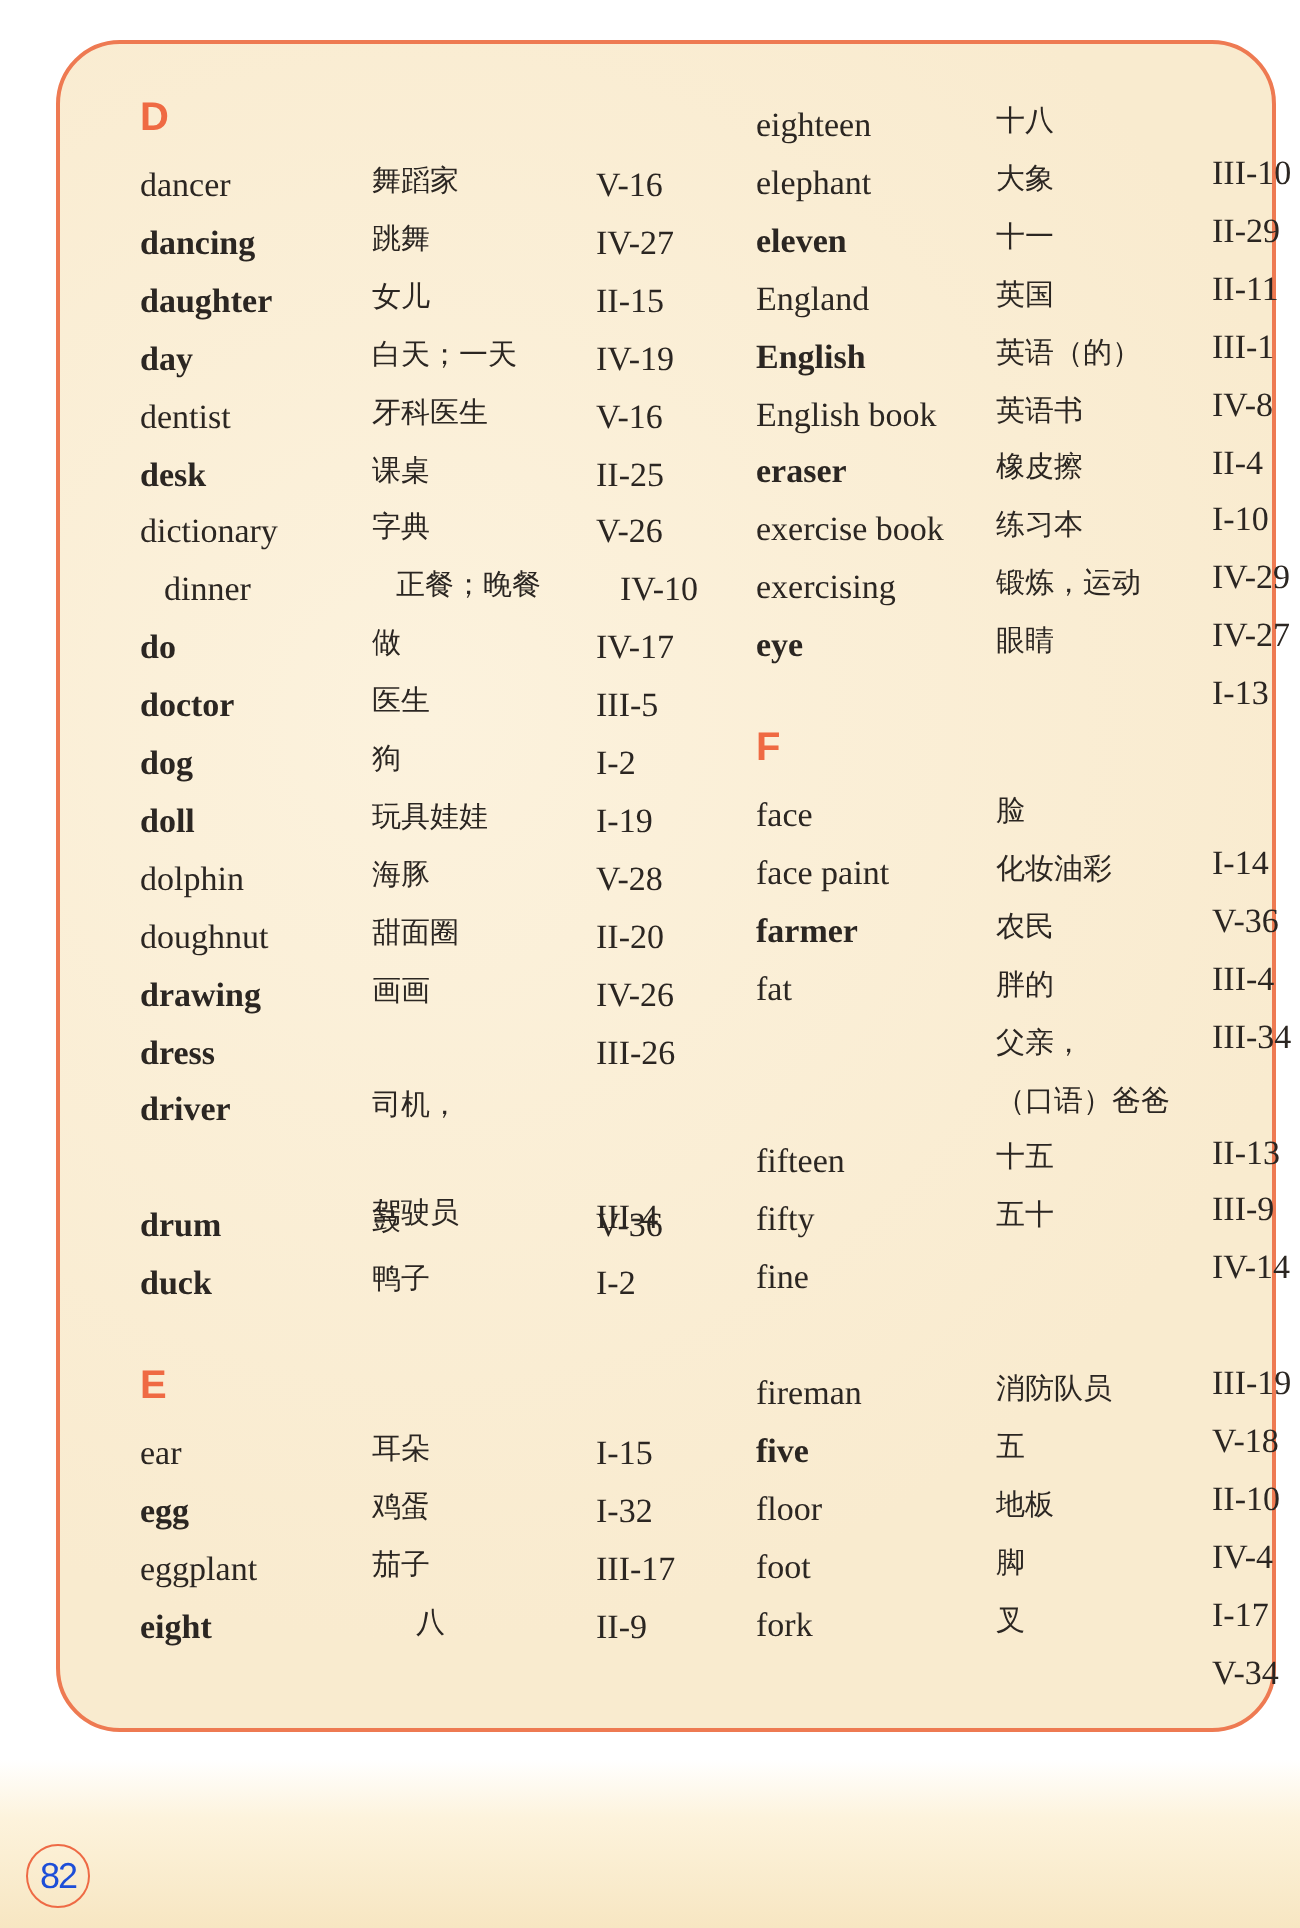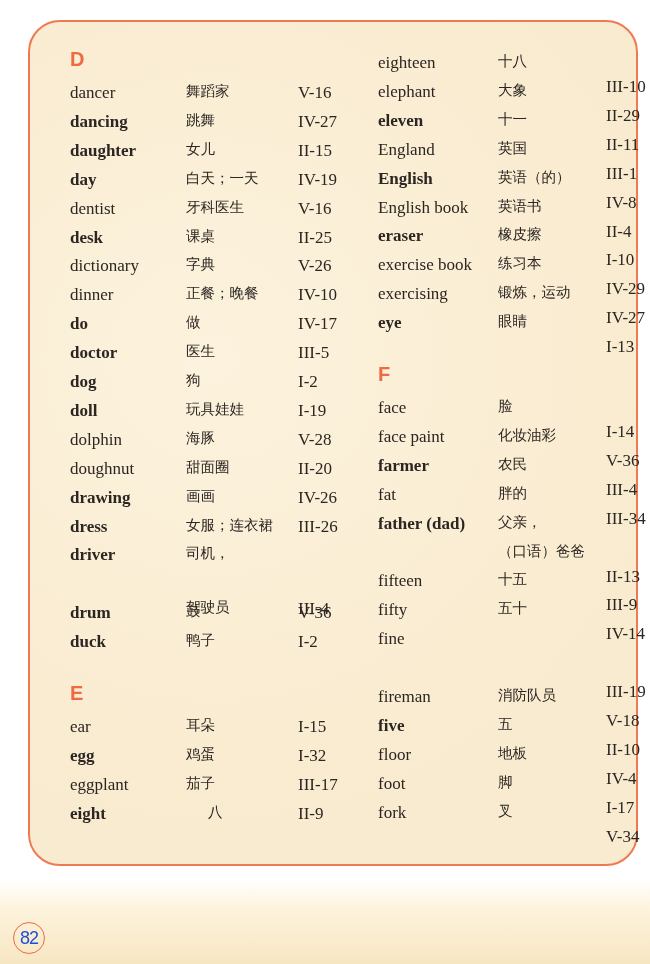--- a/index.html
+++ b/index.html
@@ -78,21 +78,21 @@
       <div class="row" style="top: 200.5px; left: 0px; width: 290px;">
         <span class="en bold">desk</span>
         <span class="zh">课桌</span>
         <span class="ref">II-25</span>
       </div>
       <div class="row" style="top: 229.4px; left: 0px; width: 290px;">
         <span class="en">dictionary</span>
         <span class="zh">字典</span>
         <span class="ref">V-26</span>
       </div>
-      <div class="row" style="top: 258.3px; left: 0px; width: 290px; text-align: right;">
+      <div class="row" style="top: 258.3px; left: 12px; width: 290px; text-align: right;">
         <span class="en">dinner</span>
         <span class="zh">正餐；晚餐</span>
         <span class="ref">IV-10</span>
       </div>
       <div class="row" style="top: 287.2px; left: 0px; width: 290px;">
         <span class="en bold">do</span>
         <span class="zh">做</span>
         <span class="ref">IV-17</span>
       </div>
       <div class="row" style="top: 316.1px; left: 0px; width: 290px;">
@@ -120,21 +120,20 @@
         <span class="zh">甜面圈</span>
         <span class="ref">II-20</span>
       </div>
       <div class="row" style="top: 460.6px; left: 0px; width: 290px;">
         <span class="en bold">drawing</span>
         <span class="zh">画画</span>
         <span class="ref">IV-26</span>
       </div>
       <div class="row" style="top: 489.5px; left: 0px; width: 290px;">
         <span class="en bold">dress</span>
-        <span class="zh">女服；连衣裙</span>
         <span class="ref">III-26</span>
       </div>
       <div class="row" style="top: 518.4px; left: 0px; width: 290px;">
         <span class="en bold">driver</span>
         <span class="zh">司机，</span>
         <span class="ref"></span>
       </div>
       <div class="row" style="top: 532px; left: 0px; width: 290px; margin-top: 40px;">
         <span class="en"></span>
         <span class="zh">驾驶员</span>
@@ -238,21 +237,20 @@
         <span class="en bold">farmer</span>
         <span class="zh">农民</span>
         <span class="ref">III-4</span>
       </div>
       <div class="row" style="top: 457.7px; left: 0px; width: 290px;">
         <span class="en">fat</span>
         <span class="zh">胖的</span>
         <span class="ref">III-34</span>
       </div>
       <div class="row" style="top: 486.6px; left: 0px; width: 290px;">
-        <span class="en bold">father (dad)</span>
         <span class="zh">父亲，</span>
         <span class="ref"></span>
       </div>
       <div class="row" style="top: 515.5px; left: 0px; width: 290px;">
         <span class="en"></span>
         <span class="zh">（口语）爸爸</span>
         <span class="ref">II-13</span>
       </div>
       <div class="row" style="top: 544.4px; left: 0px; width: 290px;">
         <span class="en">fifteen</span>

